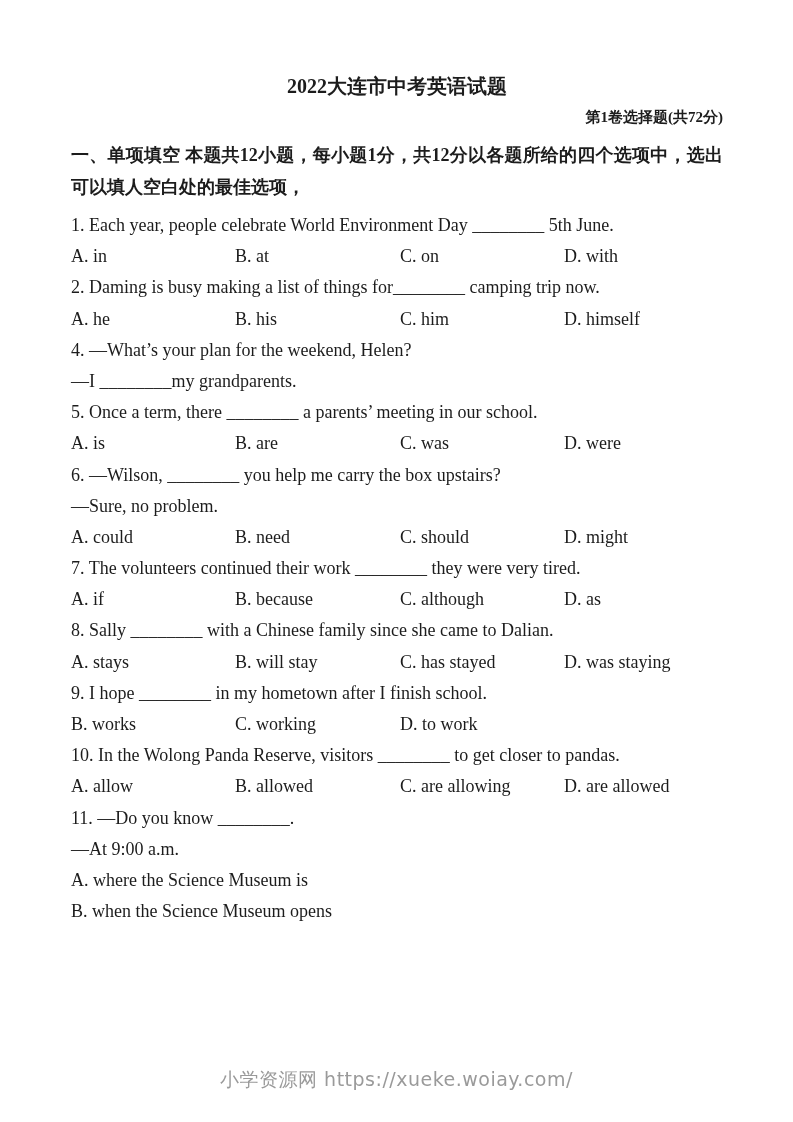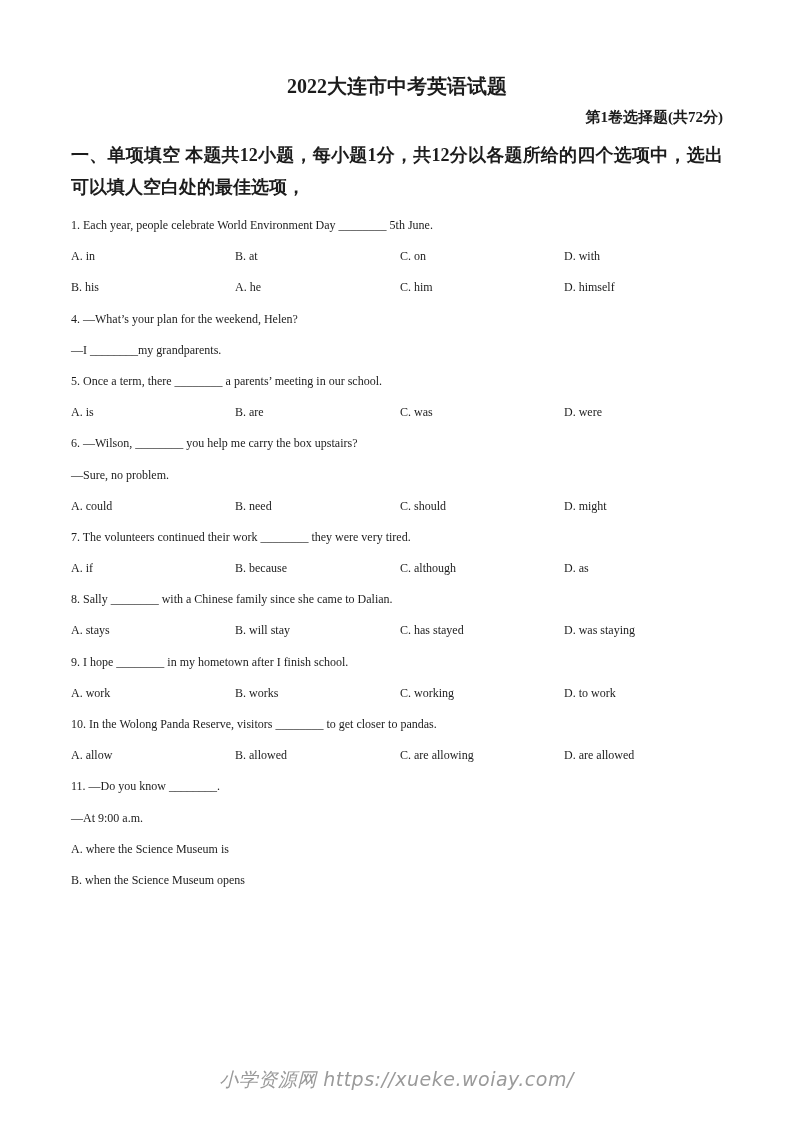--- a/index.html
+++ b/index.html
@@ -30,39 +30,38 @@
     font-weight:bold;
     font-size:18px;
     line-height:32px;
     margin-top:10px;
     text-align:justify;
   }
   .questions{margin-top:7px;}
   .qline{
     height:31.2px;
     line-height:31.2px;
-    font-size:12px;
+    font-size:18px;
     white-space:nowrap;
   }
   .opts{
     display:grid;
     grid-template-columns:164px 165px 164px auto;
   }
   .opt{display:block;}
   .footer{
     position:absolute;
     left:0;right:0;
     top:1066px;
     text-align:center;
     font-family:"DejaVu Sans","Liberation Sans",sans-serif;
     font-size:19px;
     line-height:26px;
     letter-spacing:0.5px;
     color:#9a9a9a;
-    font-style:italic;
   }
 </style>
 </head>
 <body>
 
 <div class="page">
 
   <div class="doc-title">2022大连市中考英语试题</div>
   <div class="doc-subtitle">第1卷选择题(共72分)</div>
   <div class="section-heading">一、单项填空 本题共12小题，每小题1分，共12分以各题所给的四个选项中，选出可以填人空白处的最佳选项，</div>
@@ -73,23 +72,24 @@
       <div class="qline">1. Each year, people celebrate World Environment Day ________ 5th June.</div>
       <div class="qline opts">
         <span class="opt">A. in</span>
         <span class="opt">B. at</span>
         <span class="opt">C. on</span>
         <span class="opt">D. with</span>
       </div>
     </div>
 
     <div>
+      <div class="qline">2. Daming is busy making a list of things for________ camping trip now.</div>
       <div class="qline opts">
+        <span class="opt">A. he</span>
         <span class="opt">B. his</span>
-        <span class="opt">A. he</span>
         <span class="opt">C. him</span>
         <span class="opt">D. himself</span>
       </div>
     </div>
 
 
     <div>
       <div class="qline">4. —What’s your plan for the weekend, Helen?</div>
       <div class="qline">—I ________my grandparents.</div>
     </div>
@@ -131,21 +131,20 @@
         <span class="opt">A. stays</span>
         <span class="opt">B. will stay</span>
         <span class="opt">C. has stayed</span>
         <span class="opt">D. was staying</span>
       </div>
     </div>
 
     <div>
       <div class="qline">9. I hope ________ in my hometown after I finish school.</div>
       <div class="qline opts">
-        <span class="opt">A. work</span>
         <span class="opt">B. works</span>
         <span class="opt">C. working</span>
         <span class="opt">D. to work</span>
       </div>
     </div>
 
     <div>
       <div class="qline">10. In the Wolong Panda Reserve, visitors ________ to get closer to pandas.</div>
       <div class="qline opts">
         <span class="opt">A. allow</span>

